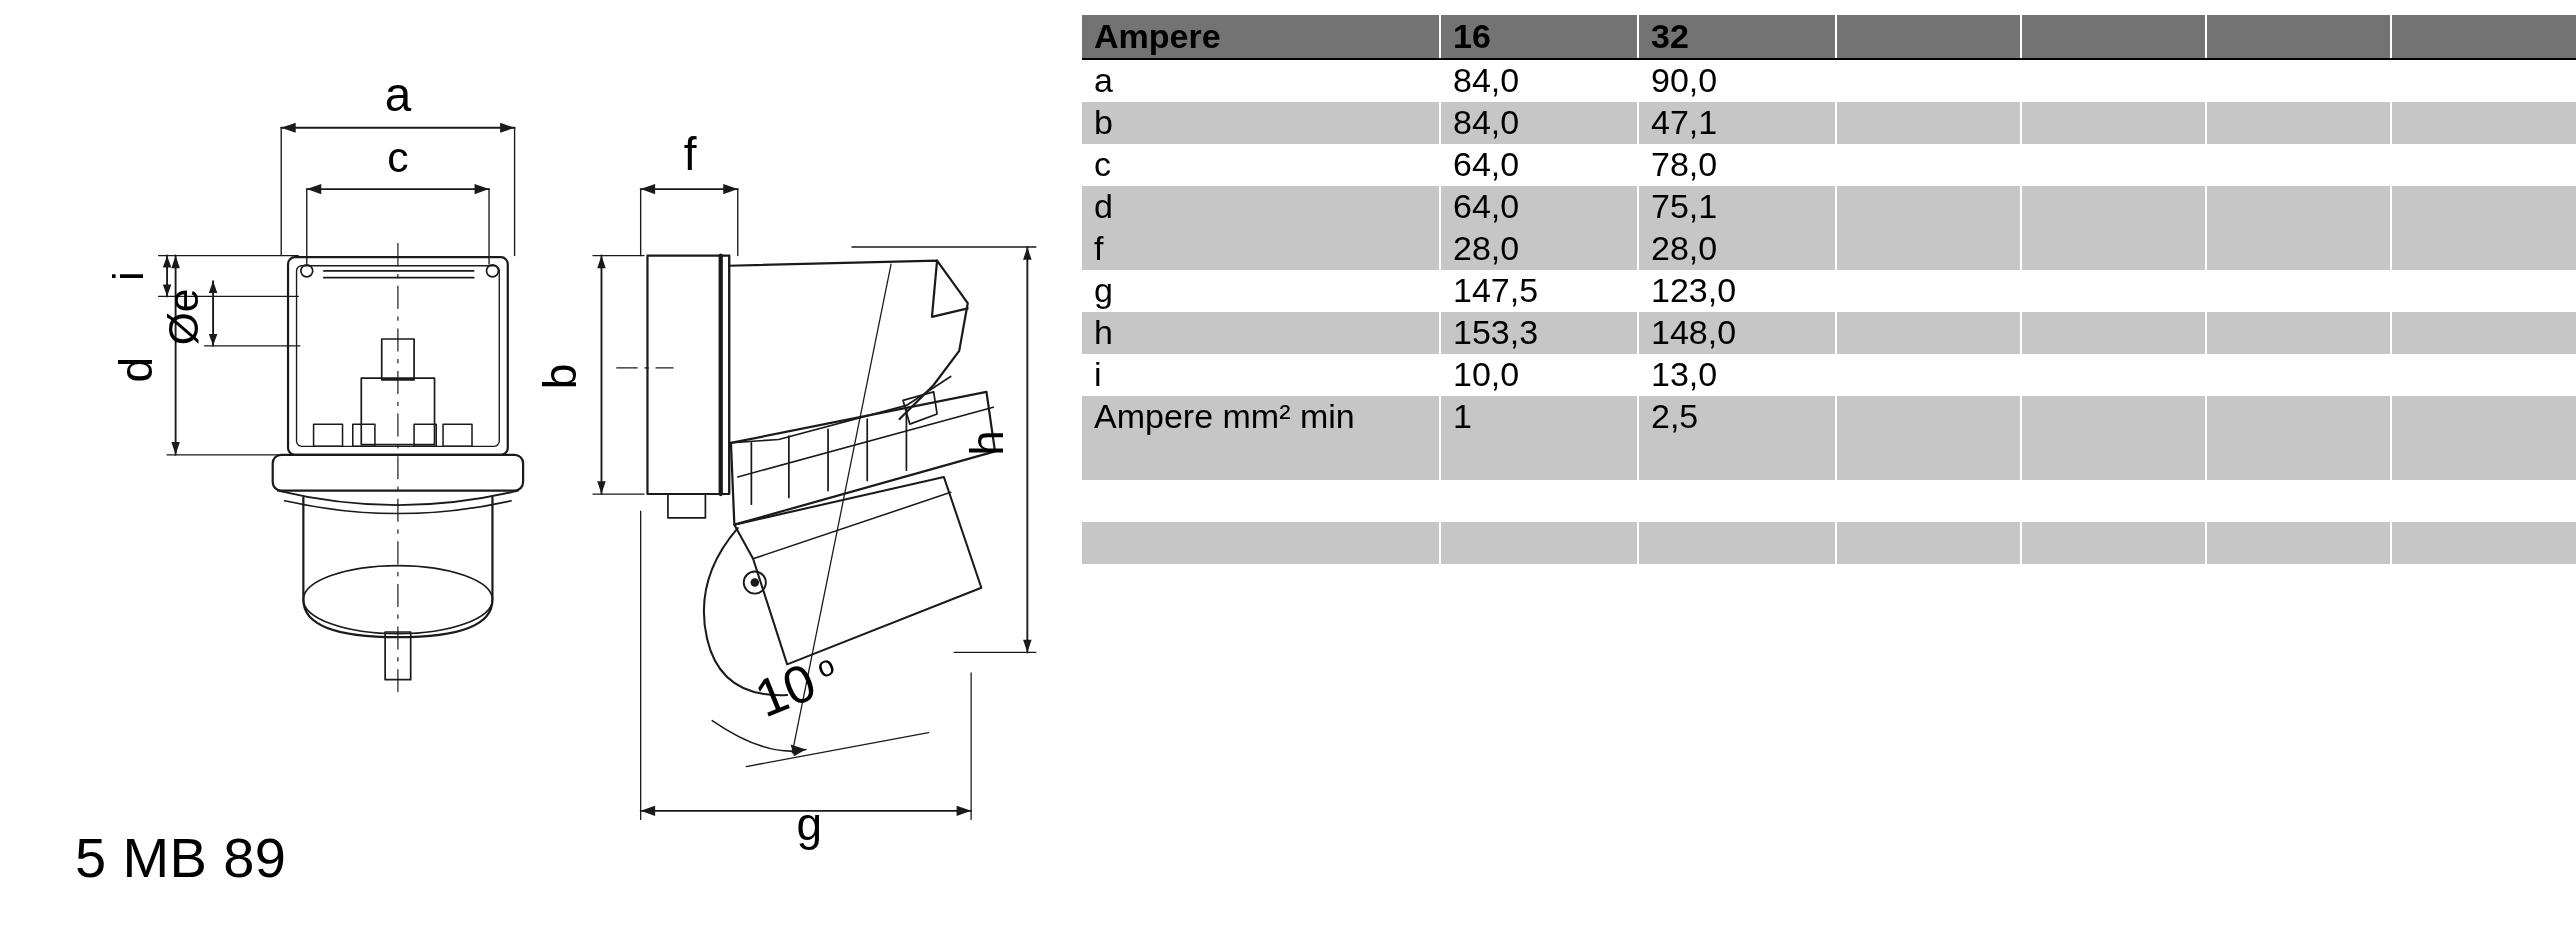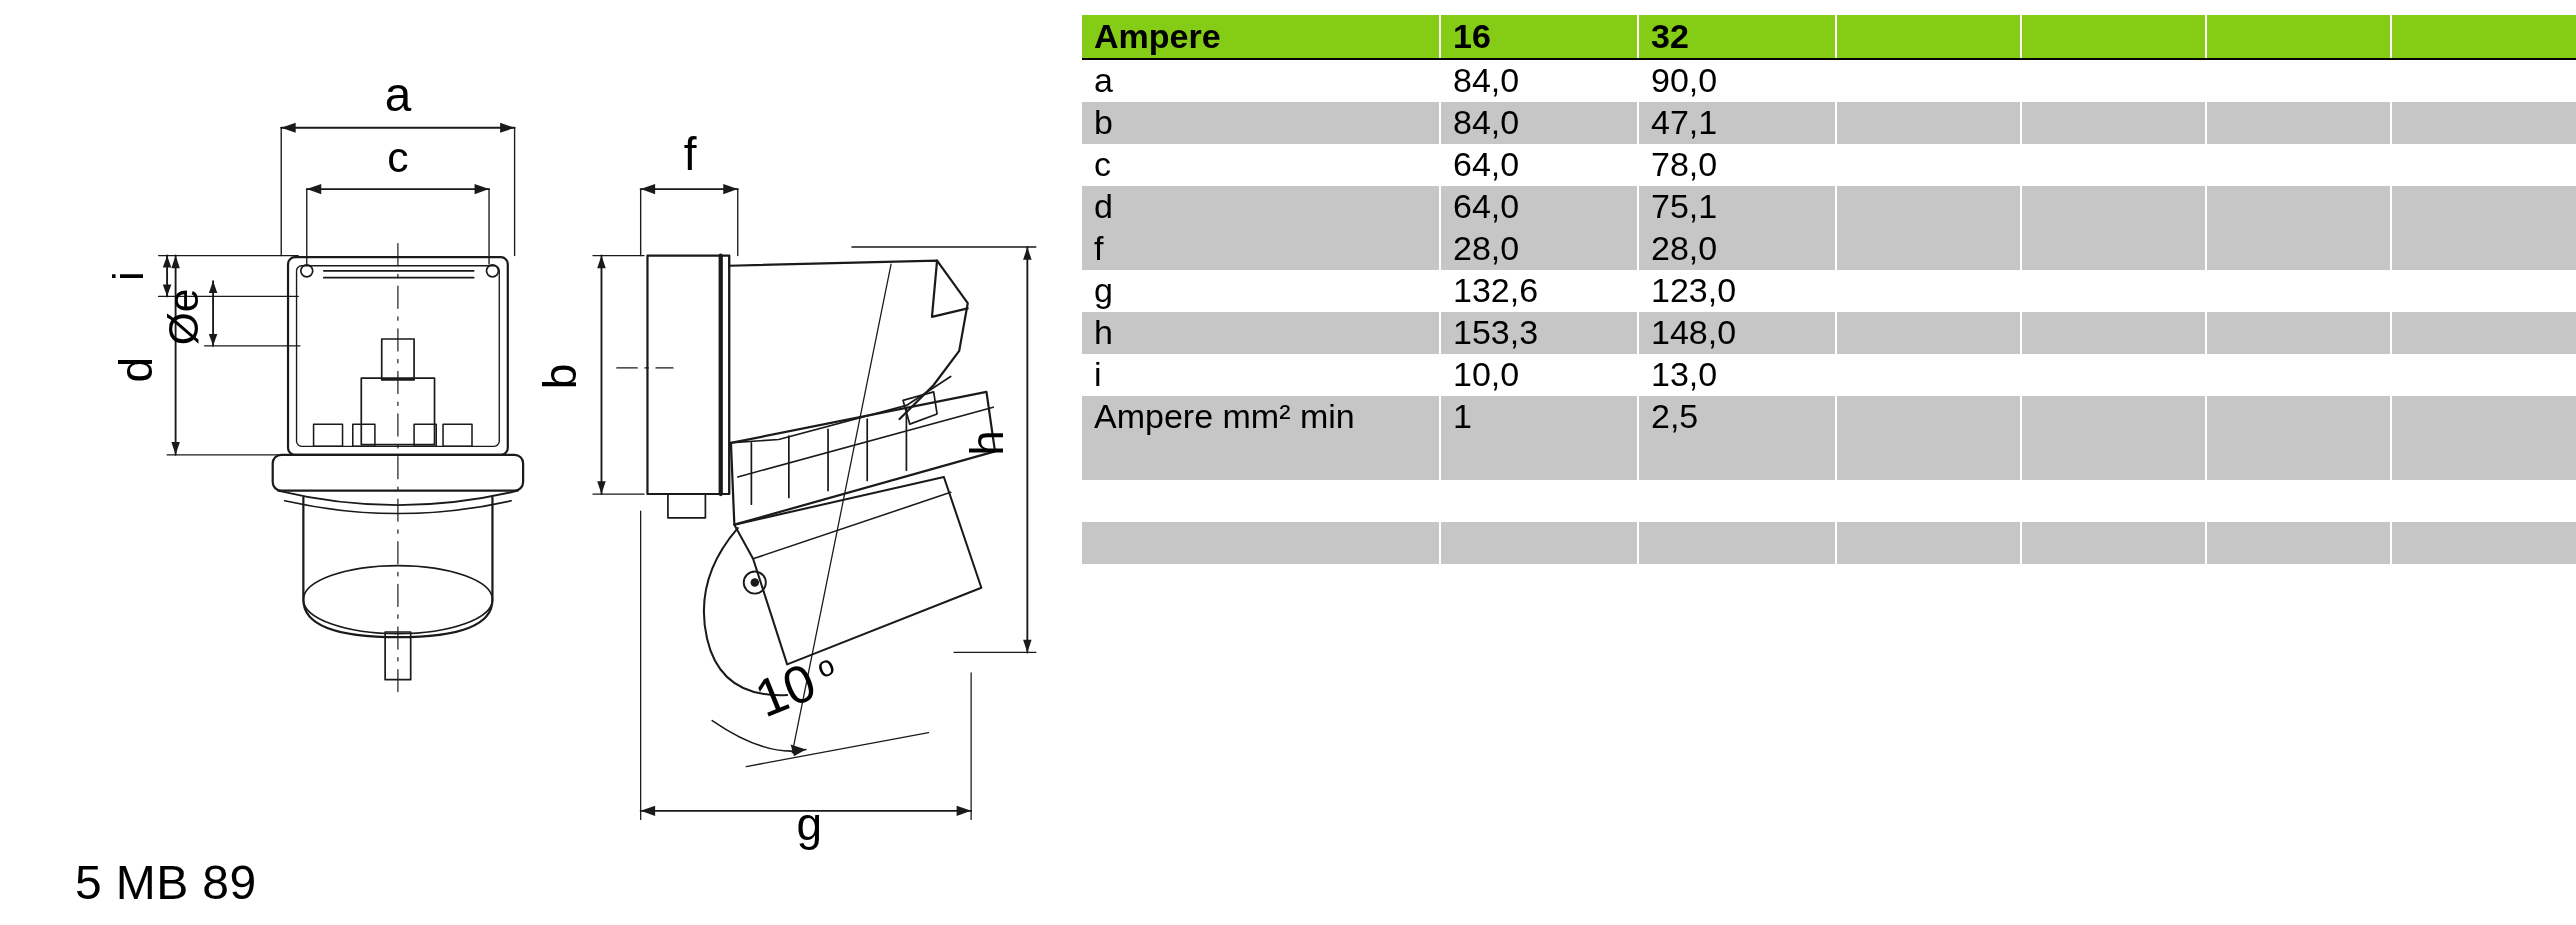--- a/index.html
+++ b/index.html
@@ -29,22 +29,22 @@
     height: 925px;
   }
   .drawing-svg {
     position: absolute;
     left: 0;
     top: 0;
   }
   .part-code {
     position: absolute;
     left: 75px;
-    top: 855px;
-    font-size: 48px;
+    top: 825px;
+    font-size: 56px;
     letter-spacing: 0.4px;
     color: #000;
     white-space: nowrap;
   }
 
   
   .table-panel {
     position: absolute;
     left: 1082px;
     top: 15.3px;
@@ -70,21 +70,21 @@
     line-height: 1.05;
     white-space: nowrap;
     overflow: hidden;
   }
   table.spec tr.band td { background: #c6c6c6; }
   table.spec tr.plain td { background: #ffffff; }
   table.spec td.last { border-right: none; }
 
   table.spec tr.head td {
     font-weight: bold;
-    background: #84cc16;
+    background: #737373;
     height: 43px;
   }
   tr.headrule td {
     height: 0 !important;
     padding: 0 !important;
     border-bottom: 2.6px solid #000000;
     border-right: none;
     background: #ffffff !important;
   }
 </style>
@@ -287,21 +287,21 @@
           <td>f</td>
           <td>28,0</td>
           <td>28,0</td>
           <td></td>
           <td></td>
           <td></td>
           <td class="last"></td>
         </tr>
         <tr class="plain">
           <td>g</td>
-          <td>132,6</td>
+          <td>147,5</td>
           <td>123,0</td>
           <td></td>
           <td></td>
           <td></td>
           <td class="last"></td>
         </tr>
         <tr class="band">
           <td>h</td>
           <td>153,3</td>
           <td>148,0</td>

